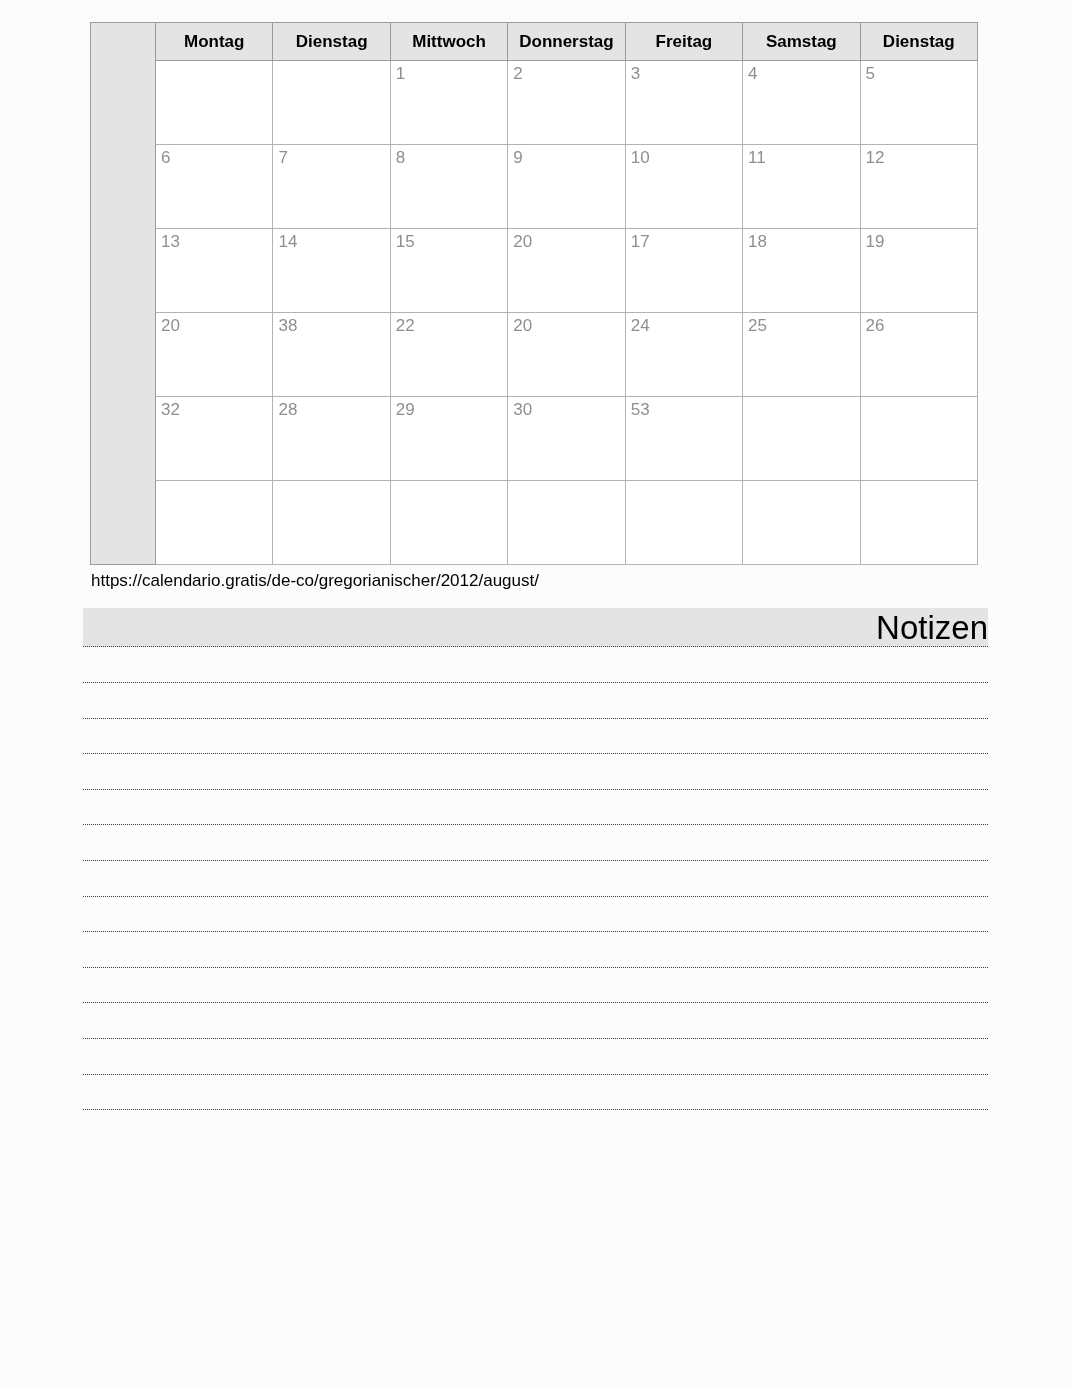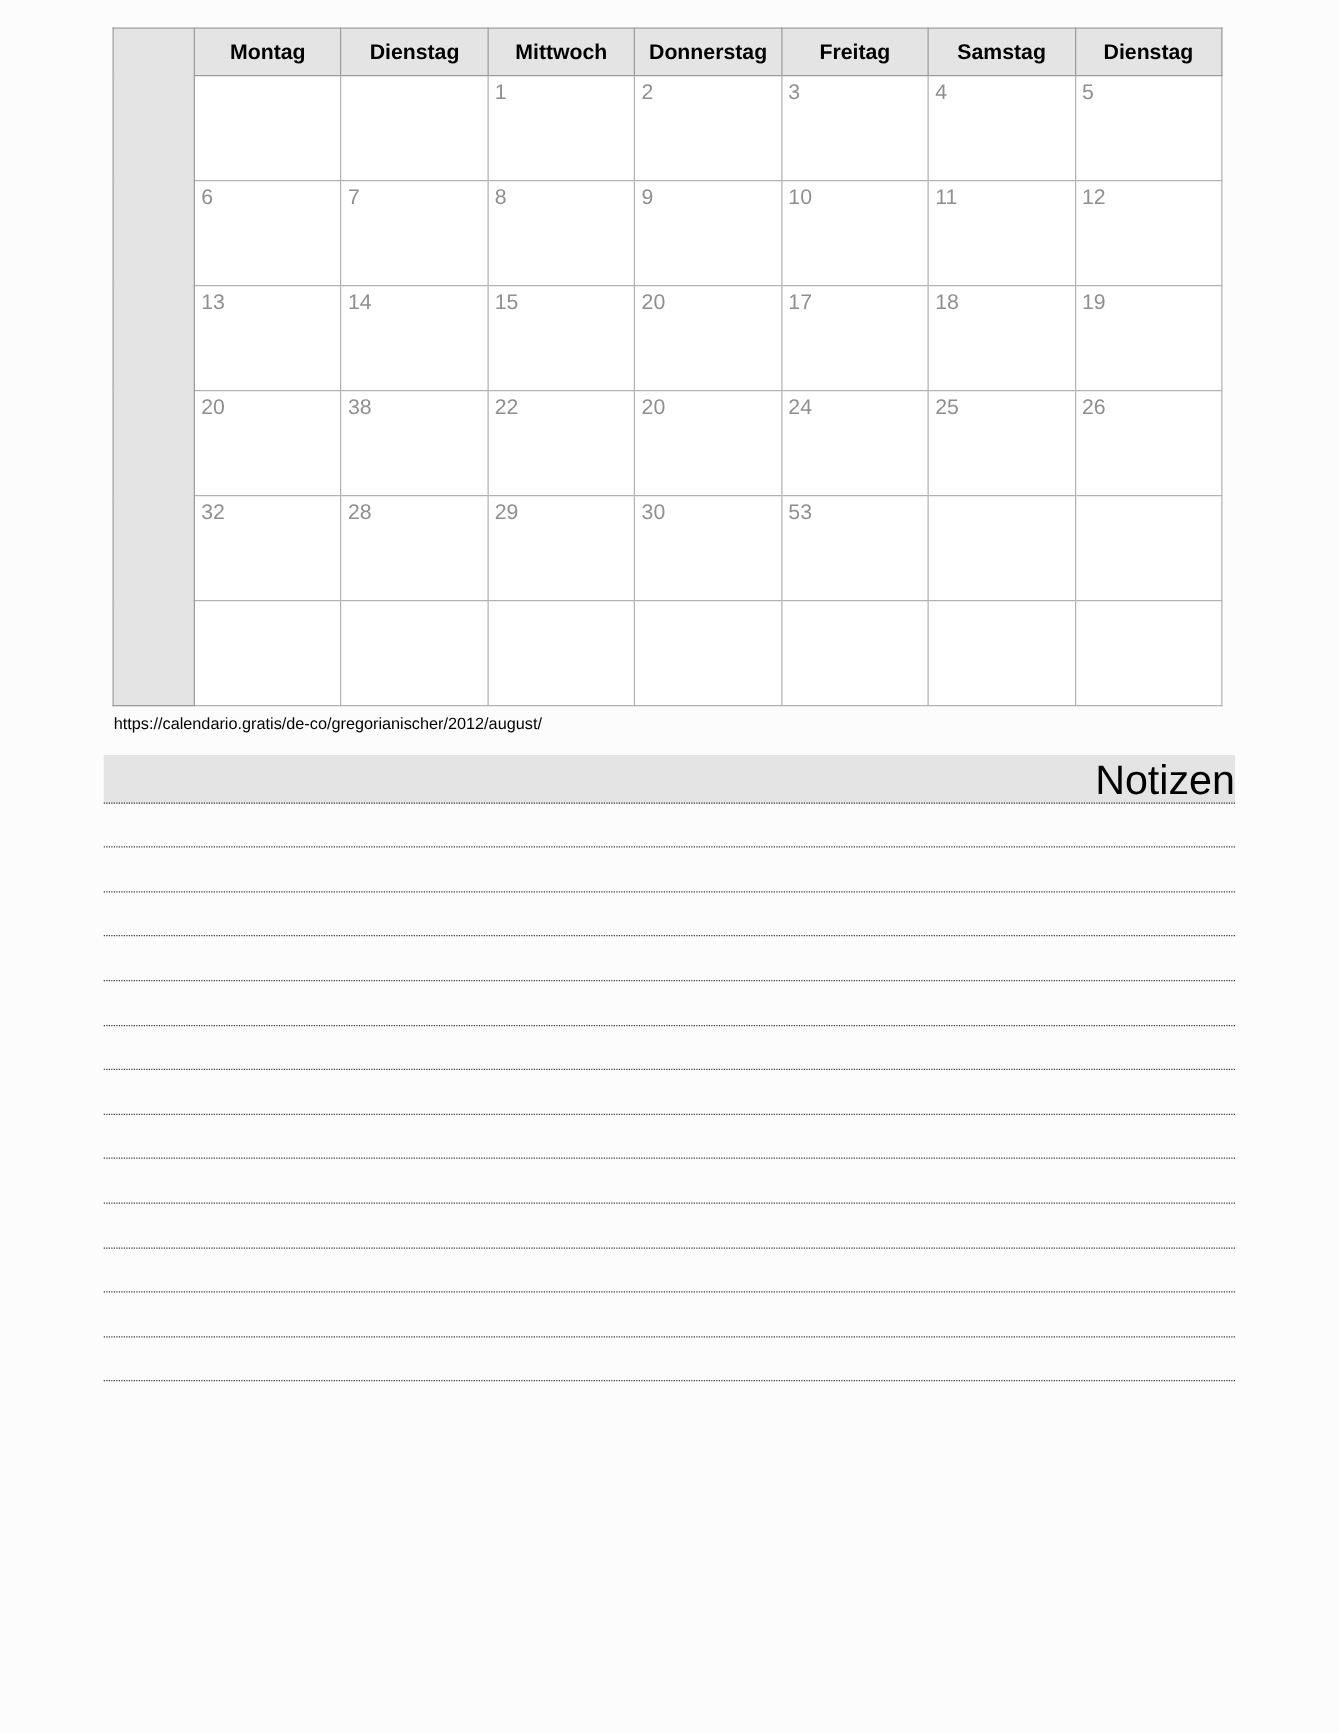--- a/index.html
+++ b/index.html
@@ -65,21 +65,21 @@
     border: 1px solid var(--inner-border);
     vertical-align: top;
     text-align: left;
     font-size: 17px;
     color: var(--day-number);
     padding: 3px 4px 0 5px;
     background: #ffffff;
   }
   .source-url {
     margin: 6px 0 0 91px;
-    font-size: 13px;
+    font-size: 17px;
     color: var(--text);
     line-height: 1.2;
   }
   .notes {
     margin: 17px 0 0 83px;
     width: 905px;
   }
   .notes-header {
     height: 39px;
     background: var(--header-bg);

